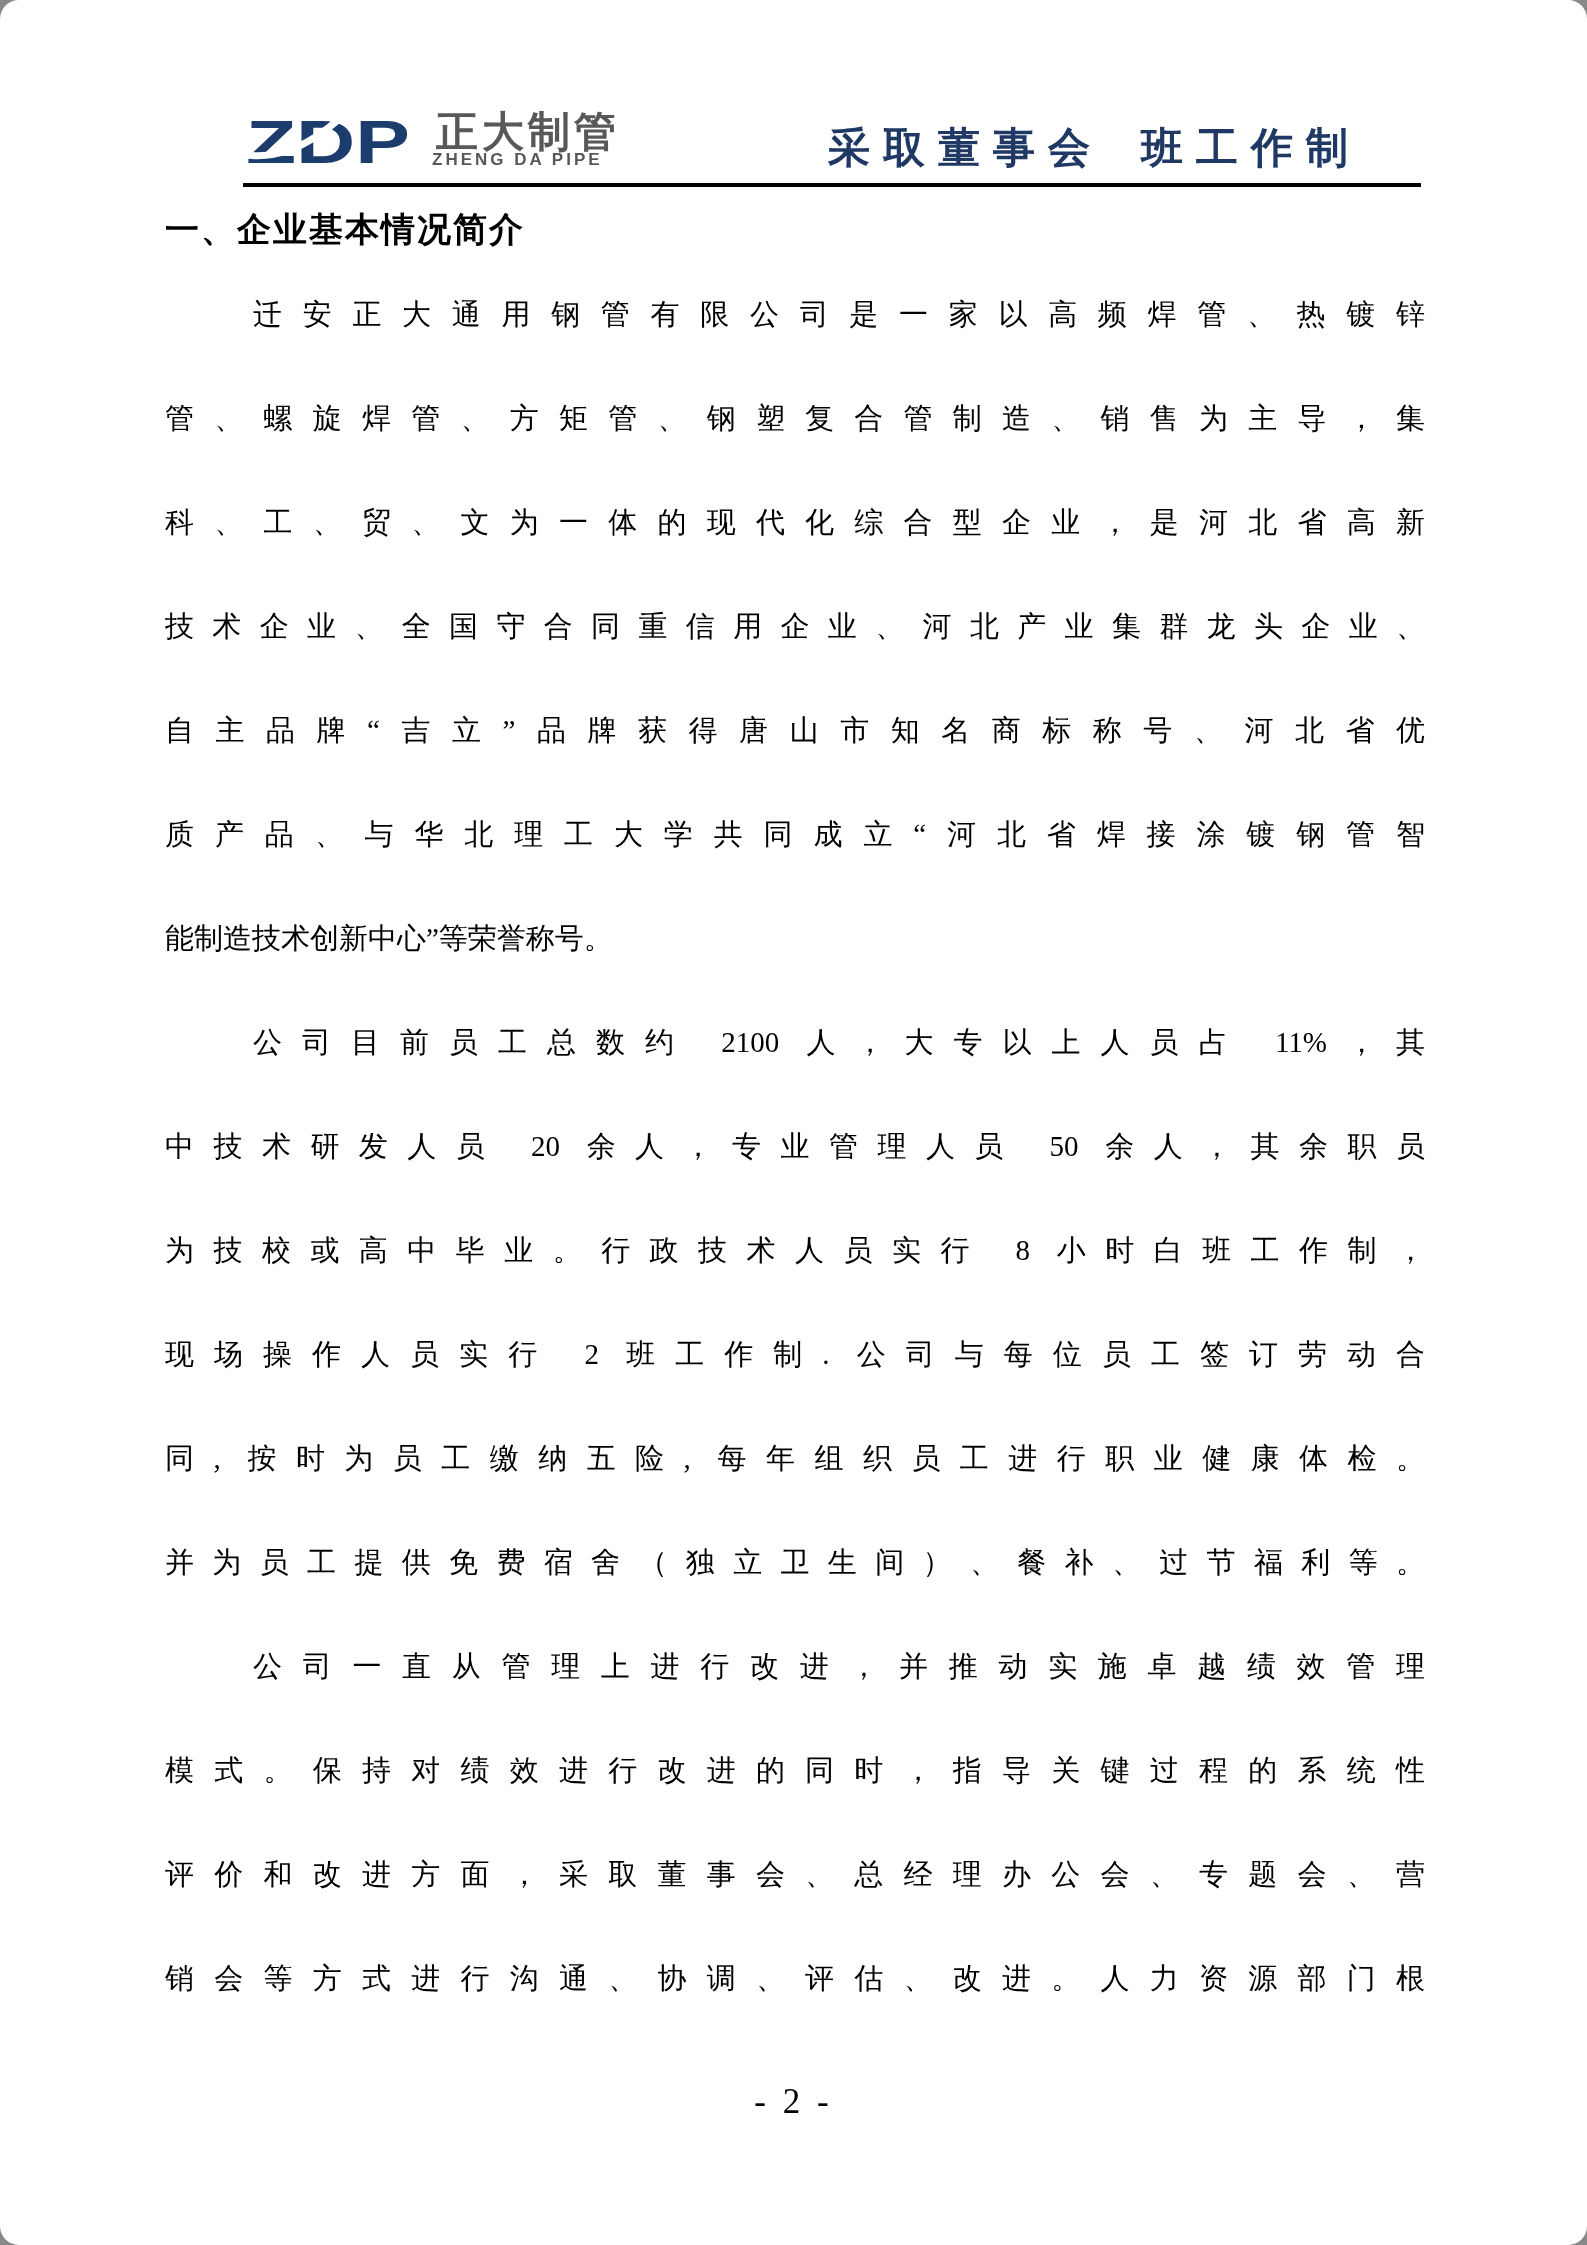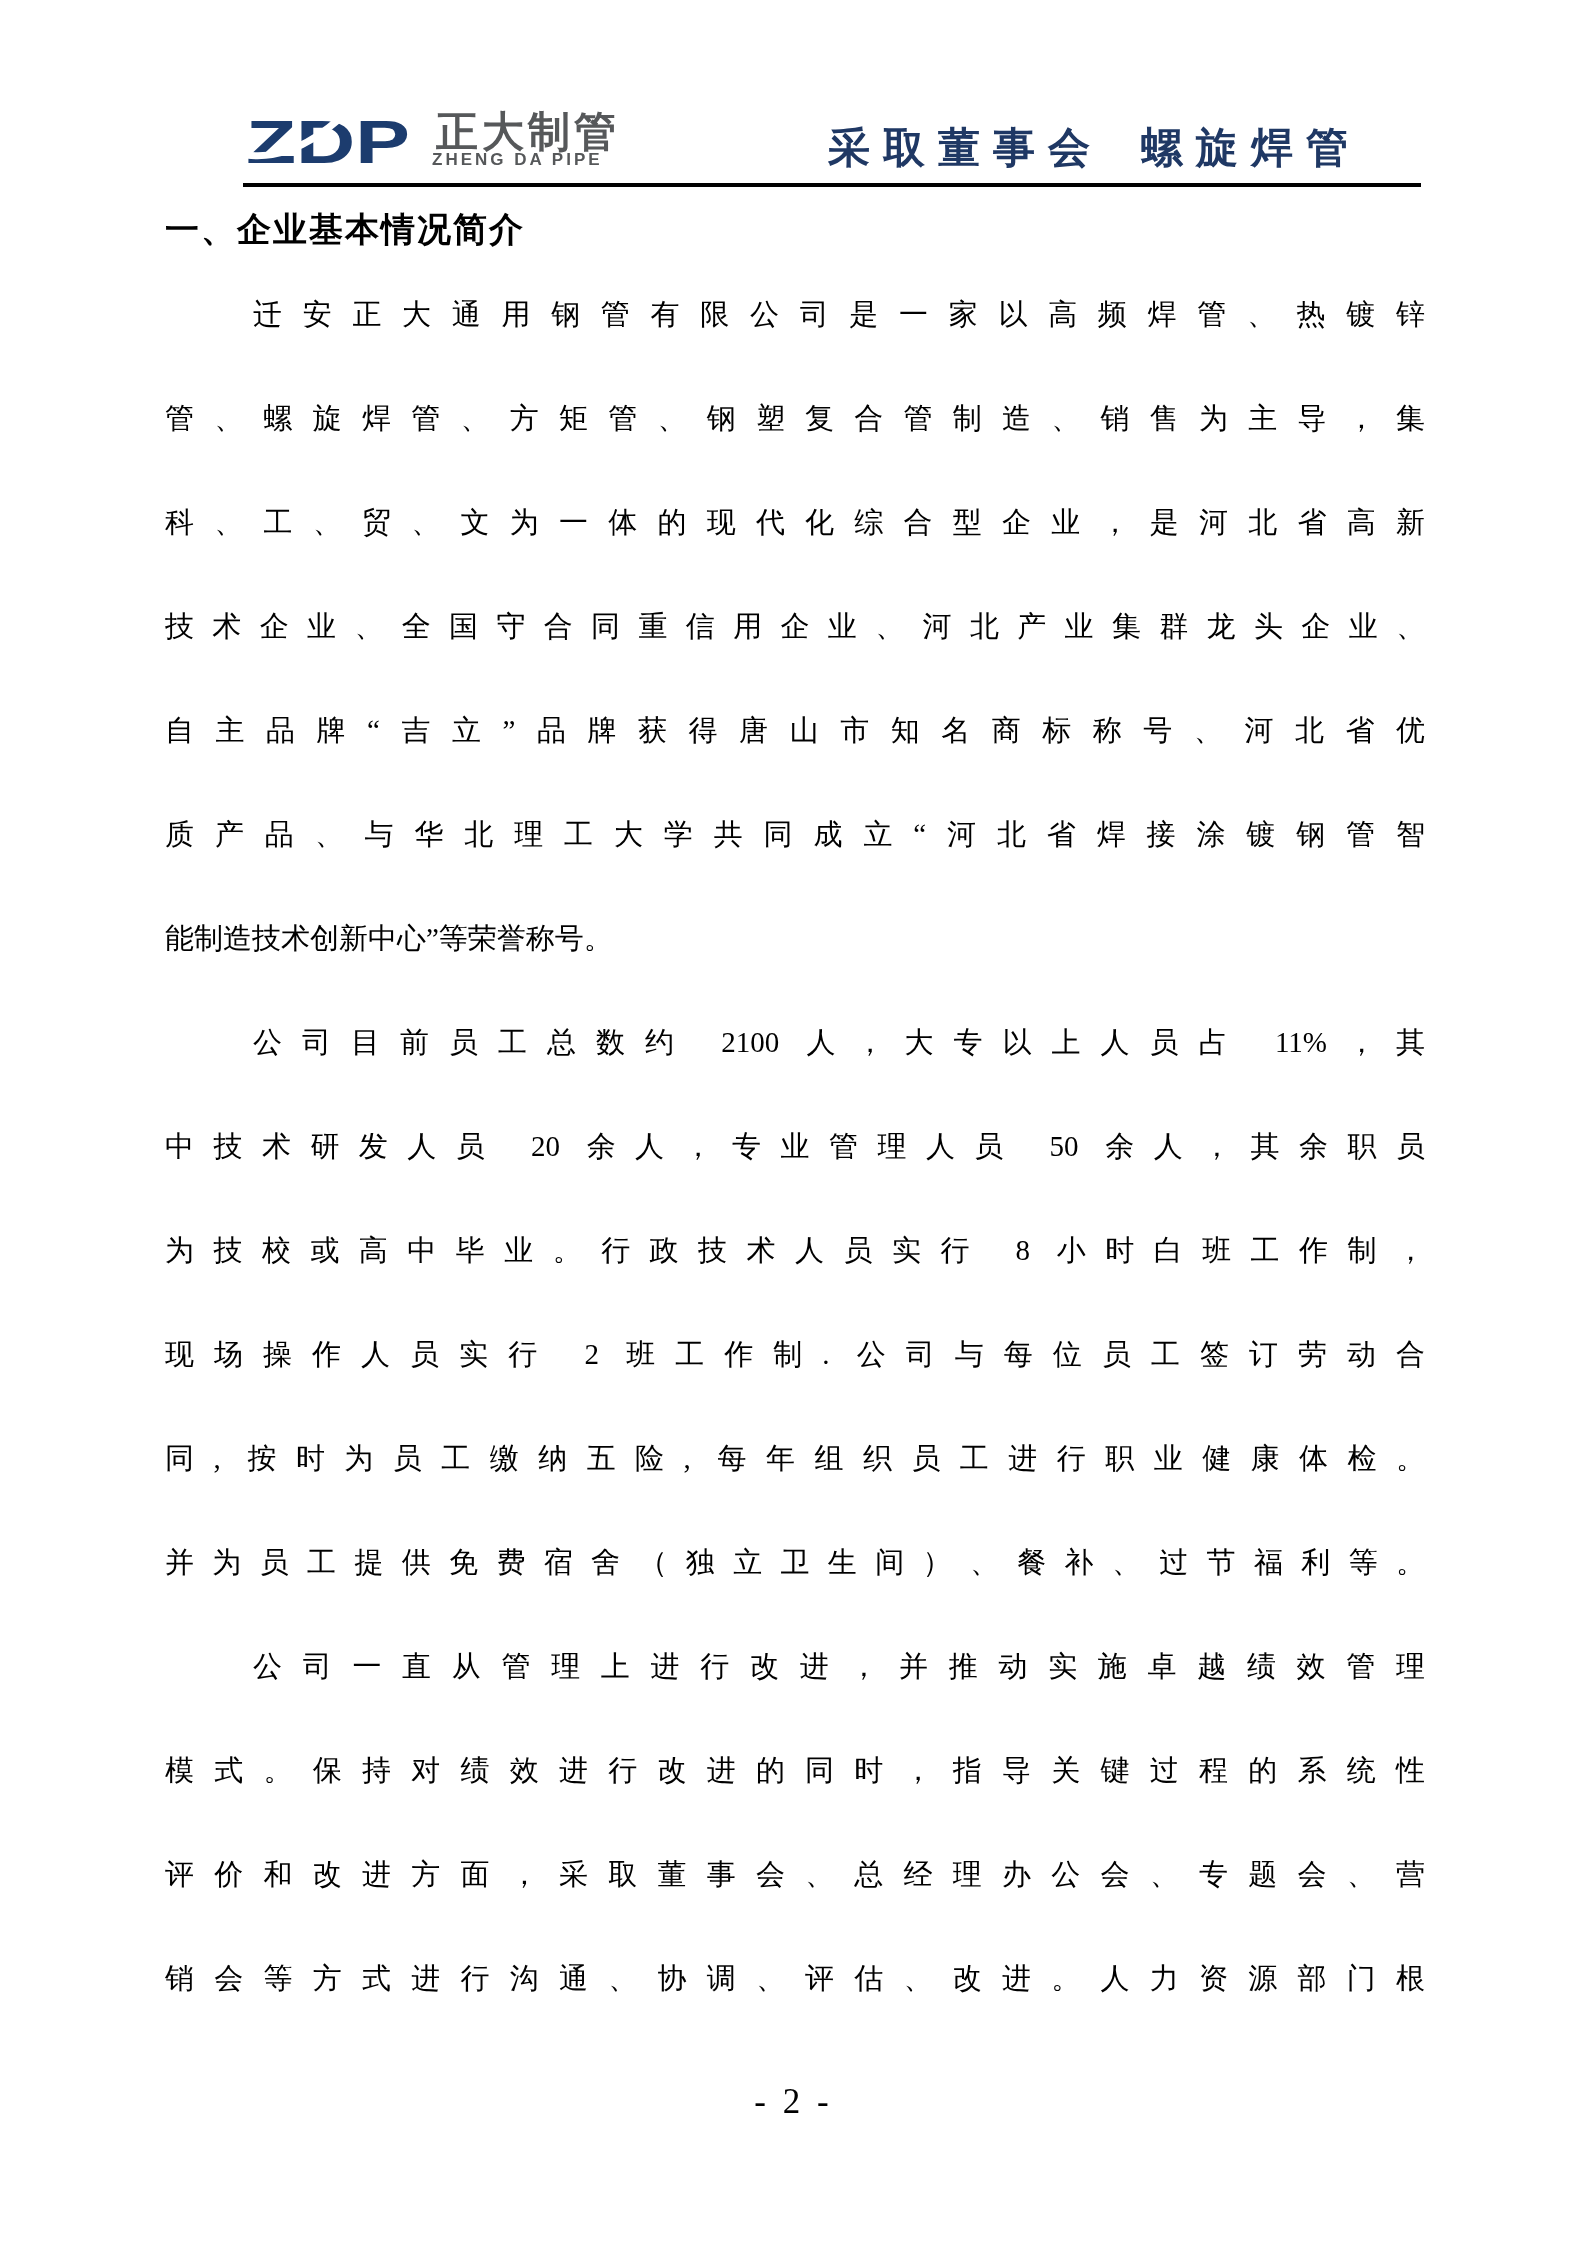--- a/index.html
+++ b/index.html
@@ -3,20 +3,21 @@
 <meta charset="utf-8">
 <style>
   html,body { margin:0; padding:0; background:#888; }
   .page {
     position:relative;
     width:1587px; height:2245px;
     margin:0 auto;
     background:#ffffff;
     overflow:hidden;
     font-family:"Liberation Serif","DejaVu Serif",serif;
+    border-radius:19px;
   }
 
   
   .logo-zdp { position:absolute; left:246px; top:110px; }
   .logo-cn {
     position:absolute; left:436px; top:104px;
     font-family:Liberation Serif, serif;
     font-weight:bold; font-size:42px; letter-spacing:4px;
     color:var(--logo-gray);
   }
@@ -72,21 +73,21 @@
   <div class="logo-zdp">
     <svg width="168" height="62" viewBox="0 0 168 62">
       <text x="0" y="53" font-family="Liberation Sans, DejaVu Sans, sans-serif" font-weight="bold" font-size="62" textLength="164" lengthAdjust="spacingAndGlyphs" fill="#1c3c6e">ZDP</text>
       <path d="M0,45 C28,49 60,38 92,10" stroke="#ffffff" stroke-width="7" fill="none"></path>
     </svg>
   </div>
   <div class="logo-cn">正大制管</div>
   <div class="logo-en">ZHENG DA PIPE</div>
 
   <div class="slogan">
-    <span>采取董事会</span><span class="gap"></span><span>螺旋焊管</span>
+    <span>采取董事会</span><span class="gap"></span><span>班工作制</span>
   </div>
 
   <div class="header-rule"></div>
 
   <div class="doc-heading">一、企业基本情况简介</div>
 
   <div class="doc-body">
       <div class="body-line indent">迁安正大通用钢管有限公司是一家以高频焊管、热镀锌</div>
       <div class="body-line">管、螺旋焊管、方矩管、钢塑复合管制造、销售为主导，集</div>
       <div class="body-line">科、工、贸、文为一体的现代化综合型企业，是河北省高新</div>

